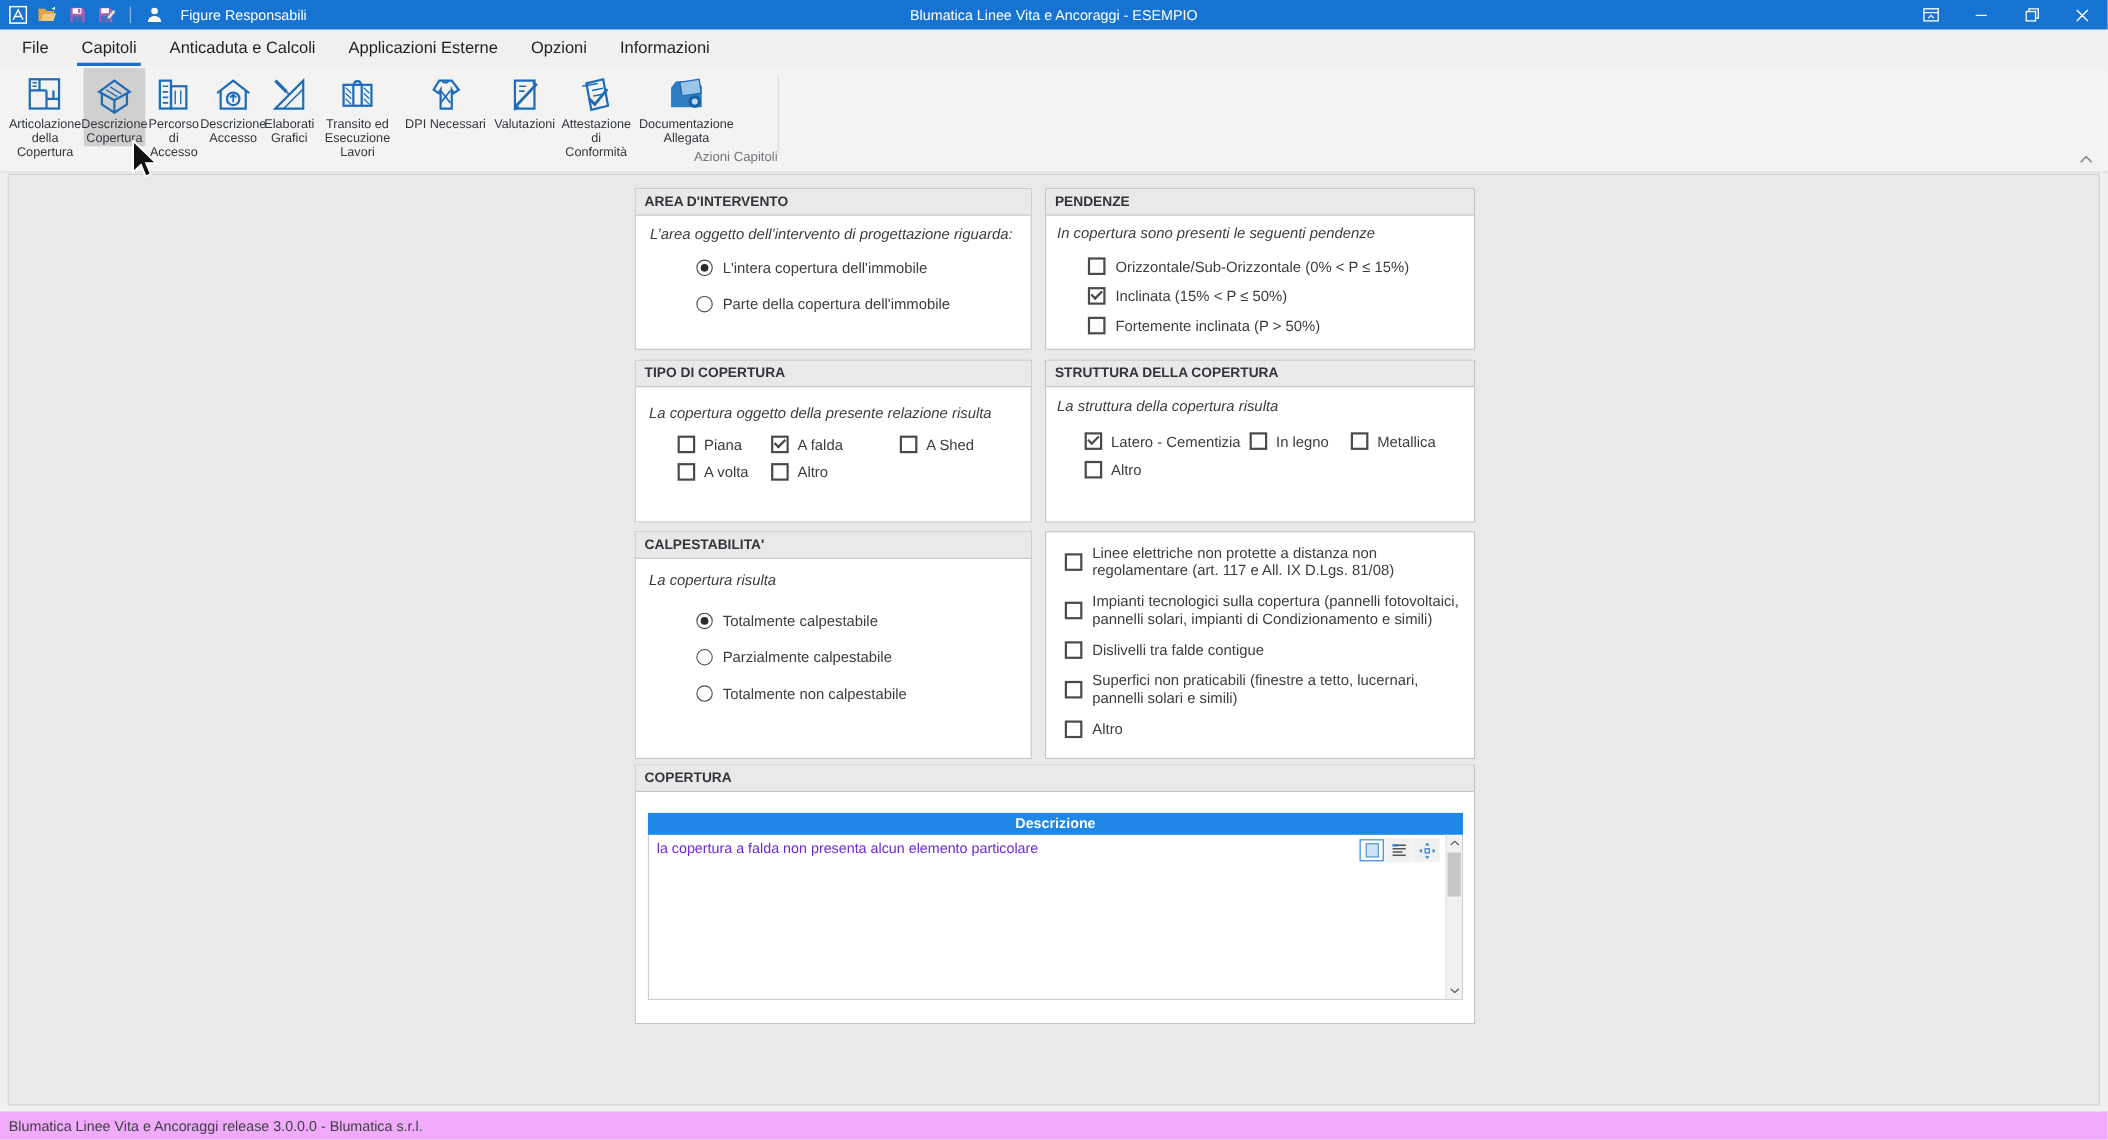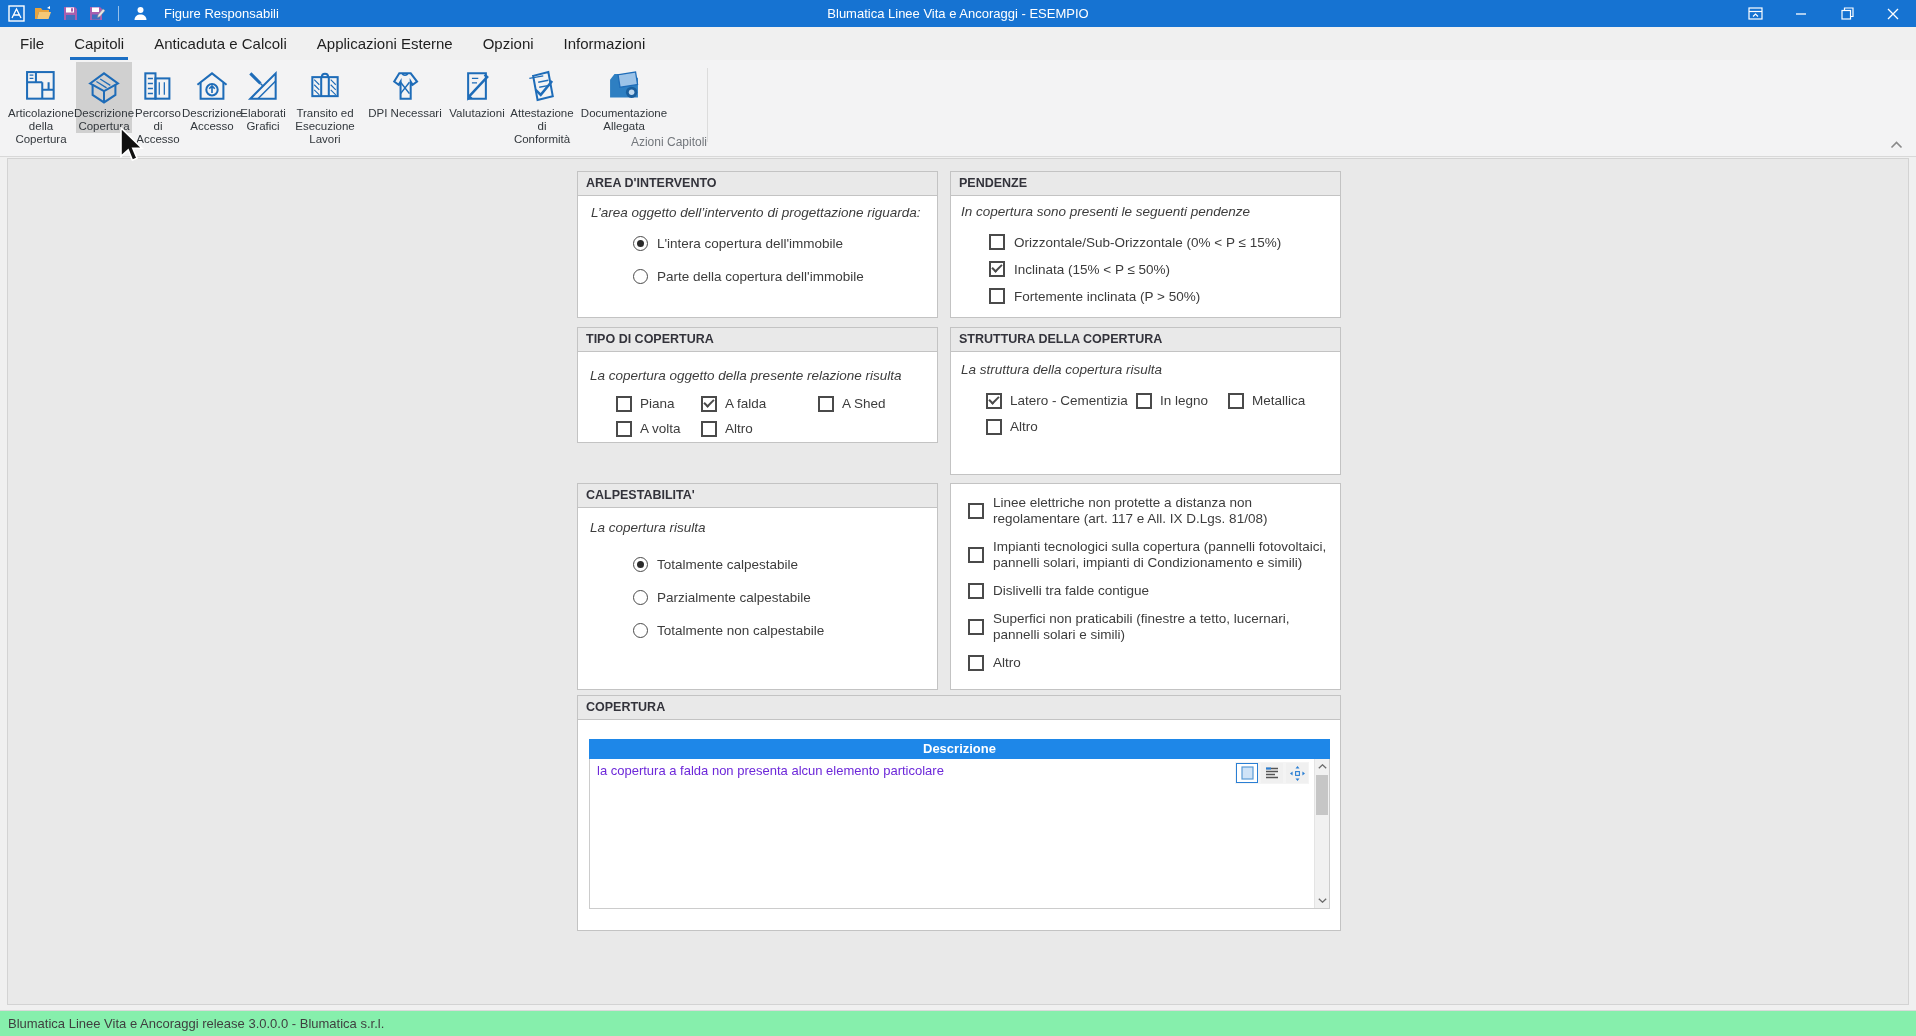--- a/index.html
+++ b/index.html
@@ -32,21 +32,21 @@
   .rb6{width:78px}.rb7{width:82px}.rb8{width:62px}.rb9{width:68px}.rb10{width:96px}
   .group-label{position:absolute;top:75px;left:0;width:707px;text-align:right;font-size:12px;color:#73777c;}
   .group-sep{position:absolute;left:707px;top:8px;height:74px;width:1px;background:#dcdcdc;}
   .ribbon-chevron{position:absolute;right:13px;bottom:7px;}
   
   .content{position:absolute;top:158px;left:7px;right:7px;bottom:31px;background:#e9e9e9;border:1px solid #d3d3d3;box-sizing:border-box;}
   .panel{position:absolute;background:#fff;border:1px solid #c3c3c3;box-sizing:border-box;}
   .panel-h{height:23px;background:#e9e9e9;border-bottom:1px solid #c3c3c3;font-weight:bold;font-size:12.5px;color:#33333b;line-height:23px;padding-left:8px;box-sizing:content-box;}
   #p-area{left:569px;top:12px;width:361px;height:147px}
   #p-pend{left:942px;top:12px;width:391px;height:147px}
-  #p-tipo{left:569px;top:168px;width:361px;height:116px}
+  #p-tipo{left:569px;top:168px;width:361px;height:148px}
   #p-strut{left:942px;top:168px;width:391px;height:148px}
   #p-calp{left:569px;top:324px;width:361px;height:207px}
   #p-pres{left:942px;top:324px;width:391px;height:207px}
   #p-cop{left:569px;top:536px;width:764px;height:236px}
   .intro{font-size:13.5px;color:#3c3c3c;font-style:italic;}
   
   .radio-row{display:flex;align-items:center;gap:9px;font-size:13.5px;color:#3c3c3c;}
   .rd{width:13px;height:13px;border:1px solid #4a4a4a;border-radius:50%;background:#fff;position:relative;flex:none;}
   .rd.on::after{content:"";position:absolute;inset:3px;border-radius:50%;background:#2b2b2b;}
   .cb-row{display:flex;align-items:center;gap:9px;font-size:13.5px;color:#3c3c3c;}
@@ -55,21 +55,21 @@
   
   .area-intro{padding:9px 0 0 13px;}
   .area-opts{margin:16px 0 0 55px;}
   .area-opts .radio-row + .radio-row{margin-top:18px;}
   .pen-intro{padding:8px 0 0 10px;}
   .pen-opts{margin:15px 0 0 38px;}
   .pen-opts .cb-row + .cb-row{margin-top:11px;}
   .tipo-intro{padding:16px 0 0 12px;}
   .tipo-row{display:flex;margin:9px 0 0 38px;}
   .tipo-row.first{margin-top:13px;}
-  .cell{display:flex;gap:8px;font-size:13.5px;color:#3c3c3c;}
+  .cell{display:flex;gap:8px;align-items:center;font-size:13.5px;color:#3c3c3c;}
   .tipo-row .c1{width:85px}.tipo-row .c2{width:117px}
   .str-intro{padding:10px 0 0 10px;}
   .str-row{display:flex;margin:10px 0 0 35px;}
   .str-row.first{margin-top:16px;}
   .str-row .c1{width:150px}.str-row .c2{width:92px}
   .cal-intro{padding:12px 0 0 12px;}
   .cal-opts{margin:22px 0 0 55px;}
   .cal-opts .radio-row + .radio-row{margin-top:18px;}
   .pres-body{padding-top:5px;}
   .pres-row{display:flex;align-items:center;gap:9px;margin:12px 0 0 17px;font-size:13.5px;line-height:16px;color:#3c3c3c;}
@@ -81,21 +81,21 @@
   .ed-area{position:relative;height:150px;border:1px solid #ccc;border-top:none;background:#fff;box-sizing:border-box;}
   .ed-text{padding:4px 7px;font-size:13px;color:#6d28d9;}
   .ed-toolbar{position:absolute;top:3px;right:20px;display:flex;gap:3px;align-items:center;background:#f4f4f4;padding:1px;}
   .tb-btn{width:22px;height:20px;display:flex;align-items:center;justify-content:center;background:#f0f0f0;box-sizing:border-box;}
   .tb-btn.sel{background:#fff;border:1px solid #2a7fd4;}
   .ed-scroll{position:absolute;top:0;right:0;bottom:0;width:15px;background:#f1f1f1;border-left:1px solid #e4e4e4;box-sizing:border-box;}
   .sc-up,.sc-down{position:absolute;left:0;right:0;height:15px;display:flex;align-items:center;justify-content:center;}
   .sc-up{top:0}.sc-down{bottom:0}
   .sc-thumb{position:absolute;left:1px;right:1px;top:16px;height:40px;background:#c6c6c6;}
   
-  .statusbar{position:absolute;bottom:0;left:0;right:0;height:26px;background:#86efac;border-top:1px solid #dadada;display:flex;align-items:center;padding-left:8px;font-size:13px;color:#3f3f3f;box-sizing:border-box;}
+  .statusbar{position:absolute;bottom:0;left:0;right:0;height:26px;background:#f0abfc;border-top:1px solid #dadada;display:flex;align-items:center;padding-left:8px;font-size:13px;color:#3f3f3f;box-sizing:border-box;}
   
   .cursor{position:absolute;left:119px;top:127px;z-index:99;pointer-events:none;}
   svg{display:block;}
 </style>
 </head>
 <body>
 
 <div class="titlebar">
   <div class="qat">
     <span class="qat-btn">

